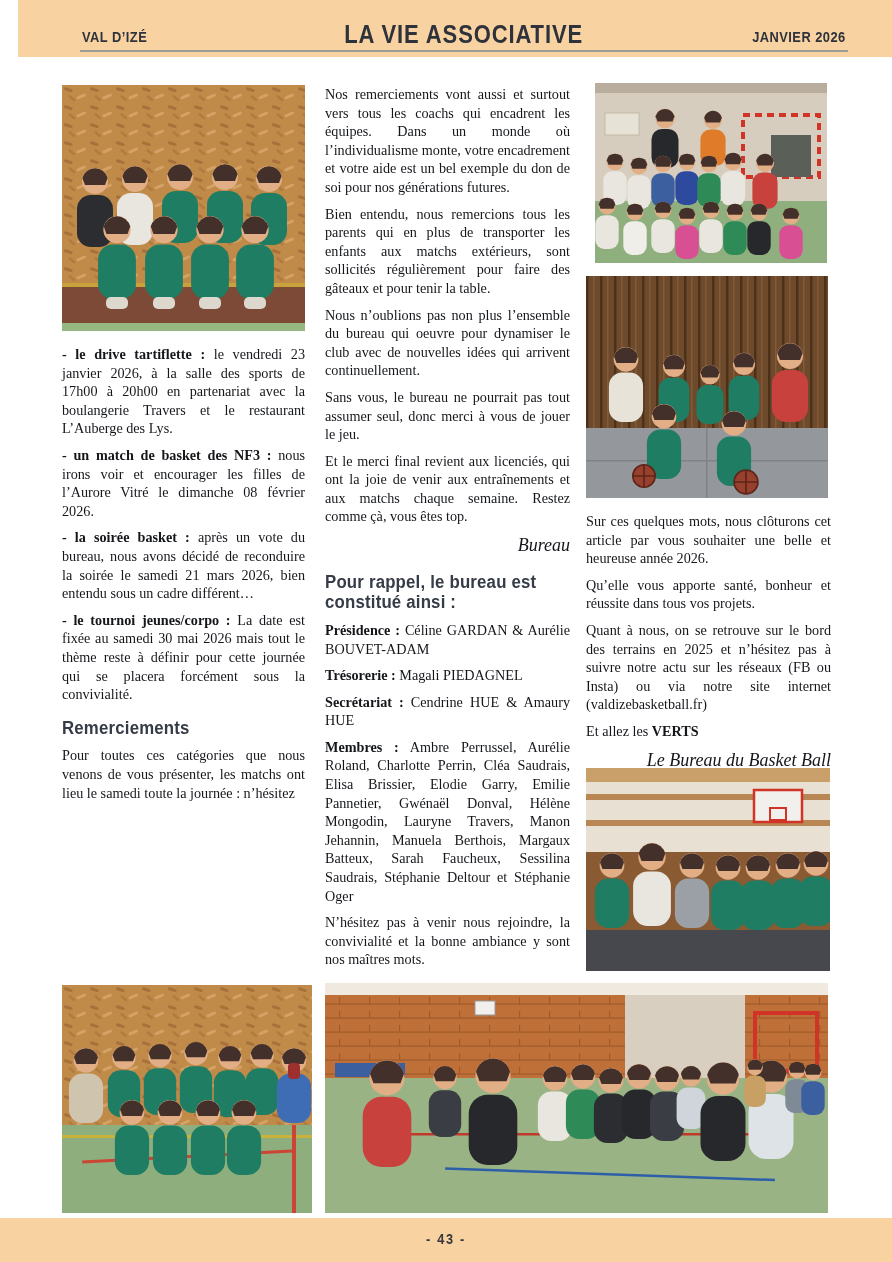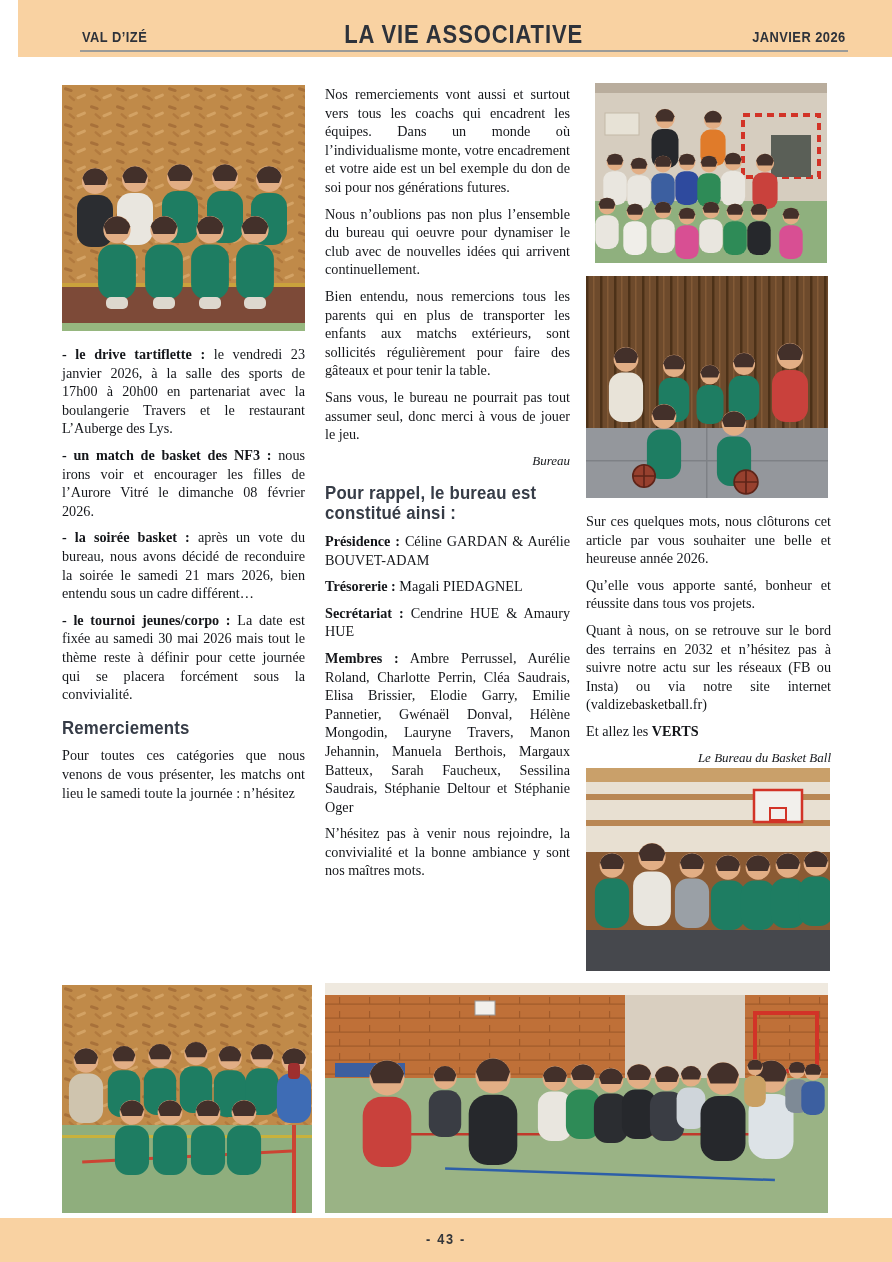--- a/index.html
+++ b/index.html
@@ -16,21 +16,21 @@
   .hdr-right{position:absolute;right:64px;bottom:12px;font-family:"Liberation Sans",sans-serif;
             font-weight:bold;font-size:14px;letter-spacing:.5px;color:#2e323a;transform:scaleX(.92);transform-origin:right bottom;}
   .band-bottom{position:absolute;left:0;bottom:0;width:892px;height:44px;background:#f9d2a2;}
   .page-num{position:absolute;left:0;right:0;top:12px;text-align:center;font-family:"Liberation Sans",sans-serif;
             font-weight:bold;font-size:15px;letter-spacing:2px;color:#35373b;transform:scaleX(.85);}
   
   .col{position:absolute;font-size:14.2px;line-height:1.31;text-align:justify;}
   .col p{margin:0 0 8px 0;}
   .col .h{font-family:"Liberation Sans",sans-serif;font-weight:bold;font-size:17.5px;line-height:1.18;
           color:#363c47;margin:14px 0 8px 0;text-align:left;letter-spacing:.2px;transform:scaleX(.96);transform-origin:left top;}
-  .sig{text-align:right;font-style:italic;font-size:13px;margin:2px 0 10px 0;}
+  .sig{text-align:right;font-style:italic;font-size:18px;margin:2px 0 10px 0;}
   b.lead{font-weight:bold;}
   
   svg.photo{position:absolute;display:block;}
 </style>
 </head>
 <body>
 
 <div class="page">
 
   <svg width="0" height="0" style="position:absolute" aria-hidden="true">
@@ -201,36 +201,37 @@
     <p><b class="lead">- le drive tartiflette :</b> <span>le vendredi 23 janvier 2026, à la salle des sports de 17h00 à 20h00 en partenariat avec la boulangerie Travers et le restaurant L’Auberge des Lys.</span></p>
     <p><b class="lead">- un match de basket des NF3 :</b> <span>nous irons voir et encourager les filles de l’Aurore Vitré le dimanche 08 février 2026.</span></p>
     <p><b class="lead">- la soirée basket :</b> <span>après un vote du bureau, nous avons décidé de reconduire la soirée le samedi 21 mars 2026, bien entendu sous un cadre différent…</span></p>
     <p><b class="lead">- le tournoi jeunes/corpo :</b> <span>La date est fixée au samedi 30 mai 2026 mais tout le thème reste à définir pour cette journée qui se placera forcément sous la convivialité.</span></p>
     <div class="h">Remerciements</div>
     <p>Pour toutes ces catégories que nous venons de vous présenter, les matchs ont lieu le samedi toute la journée : n’hésitez</p>
   </div>
 
   <div class="col" style="left:325px;top:85px;width:245px">
     <p>Nos remerciements vont aussi et surtout vers tous les coachs qui encadrent les équipes. Dans un monde où l’individualisme monte, votre encadrement et votre aide est un bel exemple du don de soi pour nos générations futures.</p>
+    <p>Bien entendu, nous remercions tous les parents qui en plus de transporter les enfants aux matchs extérieurs, sont sollicités régulièrement pour faire des gâteaux et pour tenir la table.</p>
     <p>Nous n’oublions pas non plus l’ensemble du bureau qui oeuvre pour dynamiser le club avec de nouvelles idées qui arrivent continuellement.</p>
-    <p>Bien entendu, nous remercions tous les parents qui en plus de transporter les enfants aux matchs extérieurs, sont sollicités régulièrement pour faire des gâteaux et pour tenir la table.</p>
     <p>Sans vous, le bureau ne pourrait pas tout assumer seul, donc merci à vous de jouer le jeu.</p>
+    <p>Et le merci final revient aux licenciés, qui ont la joie de venir aux entraînements et aux matchs chaque semaine. Restez comme çà, vous êtes top.</p>
     <p class="sig">Bureau</p>
     <div class="h">Pour rappel, le bureau est constitué ainsi :</div>
     <p><b class="lead">Présidence :</b> <span>Céline GARDAN &amp; Aurélie BOUVET-ADAM</span></p>
     <p><b class="lead">Trésorerie :</b> <span>Magali PIEDAGNEL</span></p>
     <p><b class="lead">Secrétariat :</b> <span>Cendrine HUE &amp; Amaury HUE</span></p>
     <p><b class="lead">Membres :</b> <span>Ambre Perrussel, Aurélie Roland, Charlotte Perrin, Cléa Saudrais, Elisa Brissier, Elodie Garry, Emilie Pannetier, Gwénaël Donval, Hélène Mongodin, Lauryne Travers, Manon Jehannin, Manuela Berthois, Margaux Batteux, Sarah Faucheux, Sessilina Saudrais, Stéphanie Deltour et Stéphanie Oger</span></p>
     <p>N’hésitez pas à venir nous rejoindre, la convivialité et la bonne ambiance y sont nos maîtres mots.</p>
   </div>
 
   <div class="col" style="left:586px;top:512px;width:245px">
     <p>Sur ces quelques mots, nous clôturons cet article par vous souhaiter une belle et heureuse année 2026.</p>
     <p>Qu’elle vous apporte santé, bonheur et réussite dans tous vos projets.</p>
-    <p>Quant à nous, on se retrouve sur le bord des terrains en 2032 et n’hésitez pas à suivre notre actu sur les réseaux (FB ou Insta) ou via notre site internet (valdizebasketball.fr)</p>
+    <p>Quant à nous, on se retrouve sur le bord des terrains en 2025 et n’hésitez pas à suivre notre actu sur les réseaux (FB ou Insta) ou via notre site internet (valdizebasketball.fr)</p>
     <p><span>Et allez les </span><b class="lead">VERTS</b></p>
     <p class="sig">Le Bureau du Basket Ball</p>
   </div>
 
   <div class="band-bottom">
     <div class="page-num">- 43 -</div>
   </div>
 
 </div>
 

